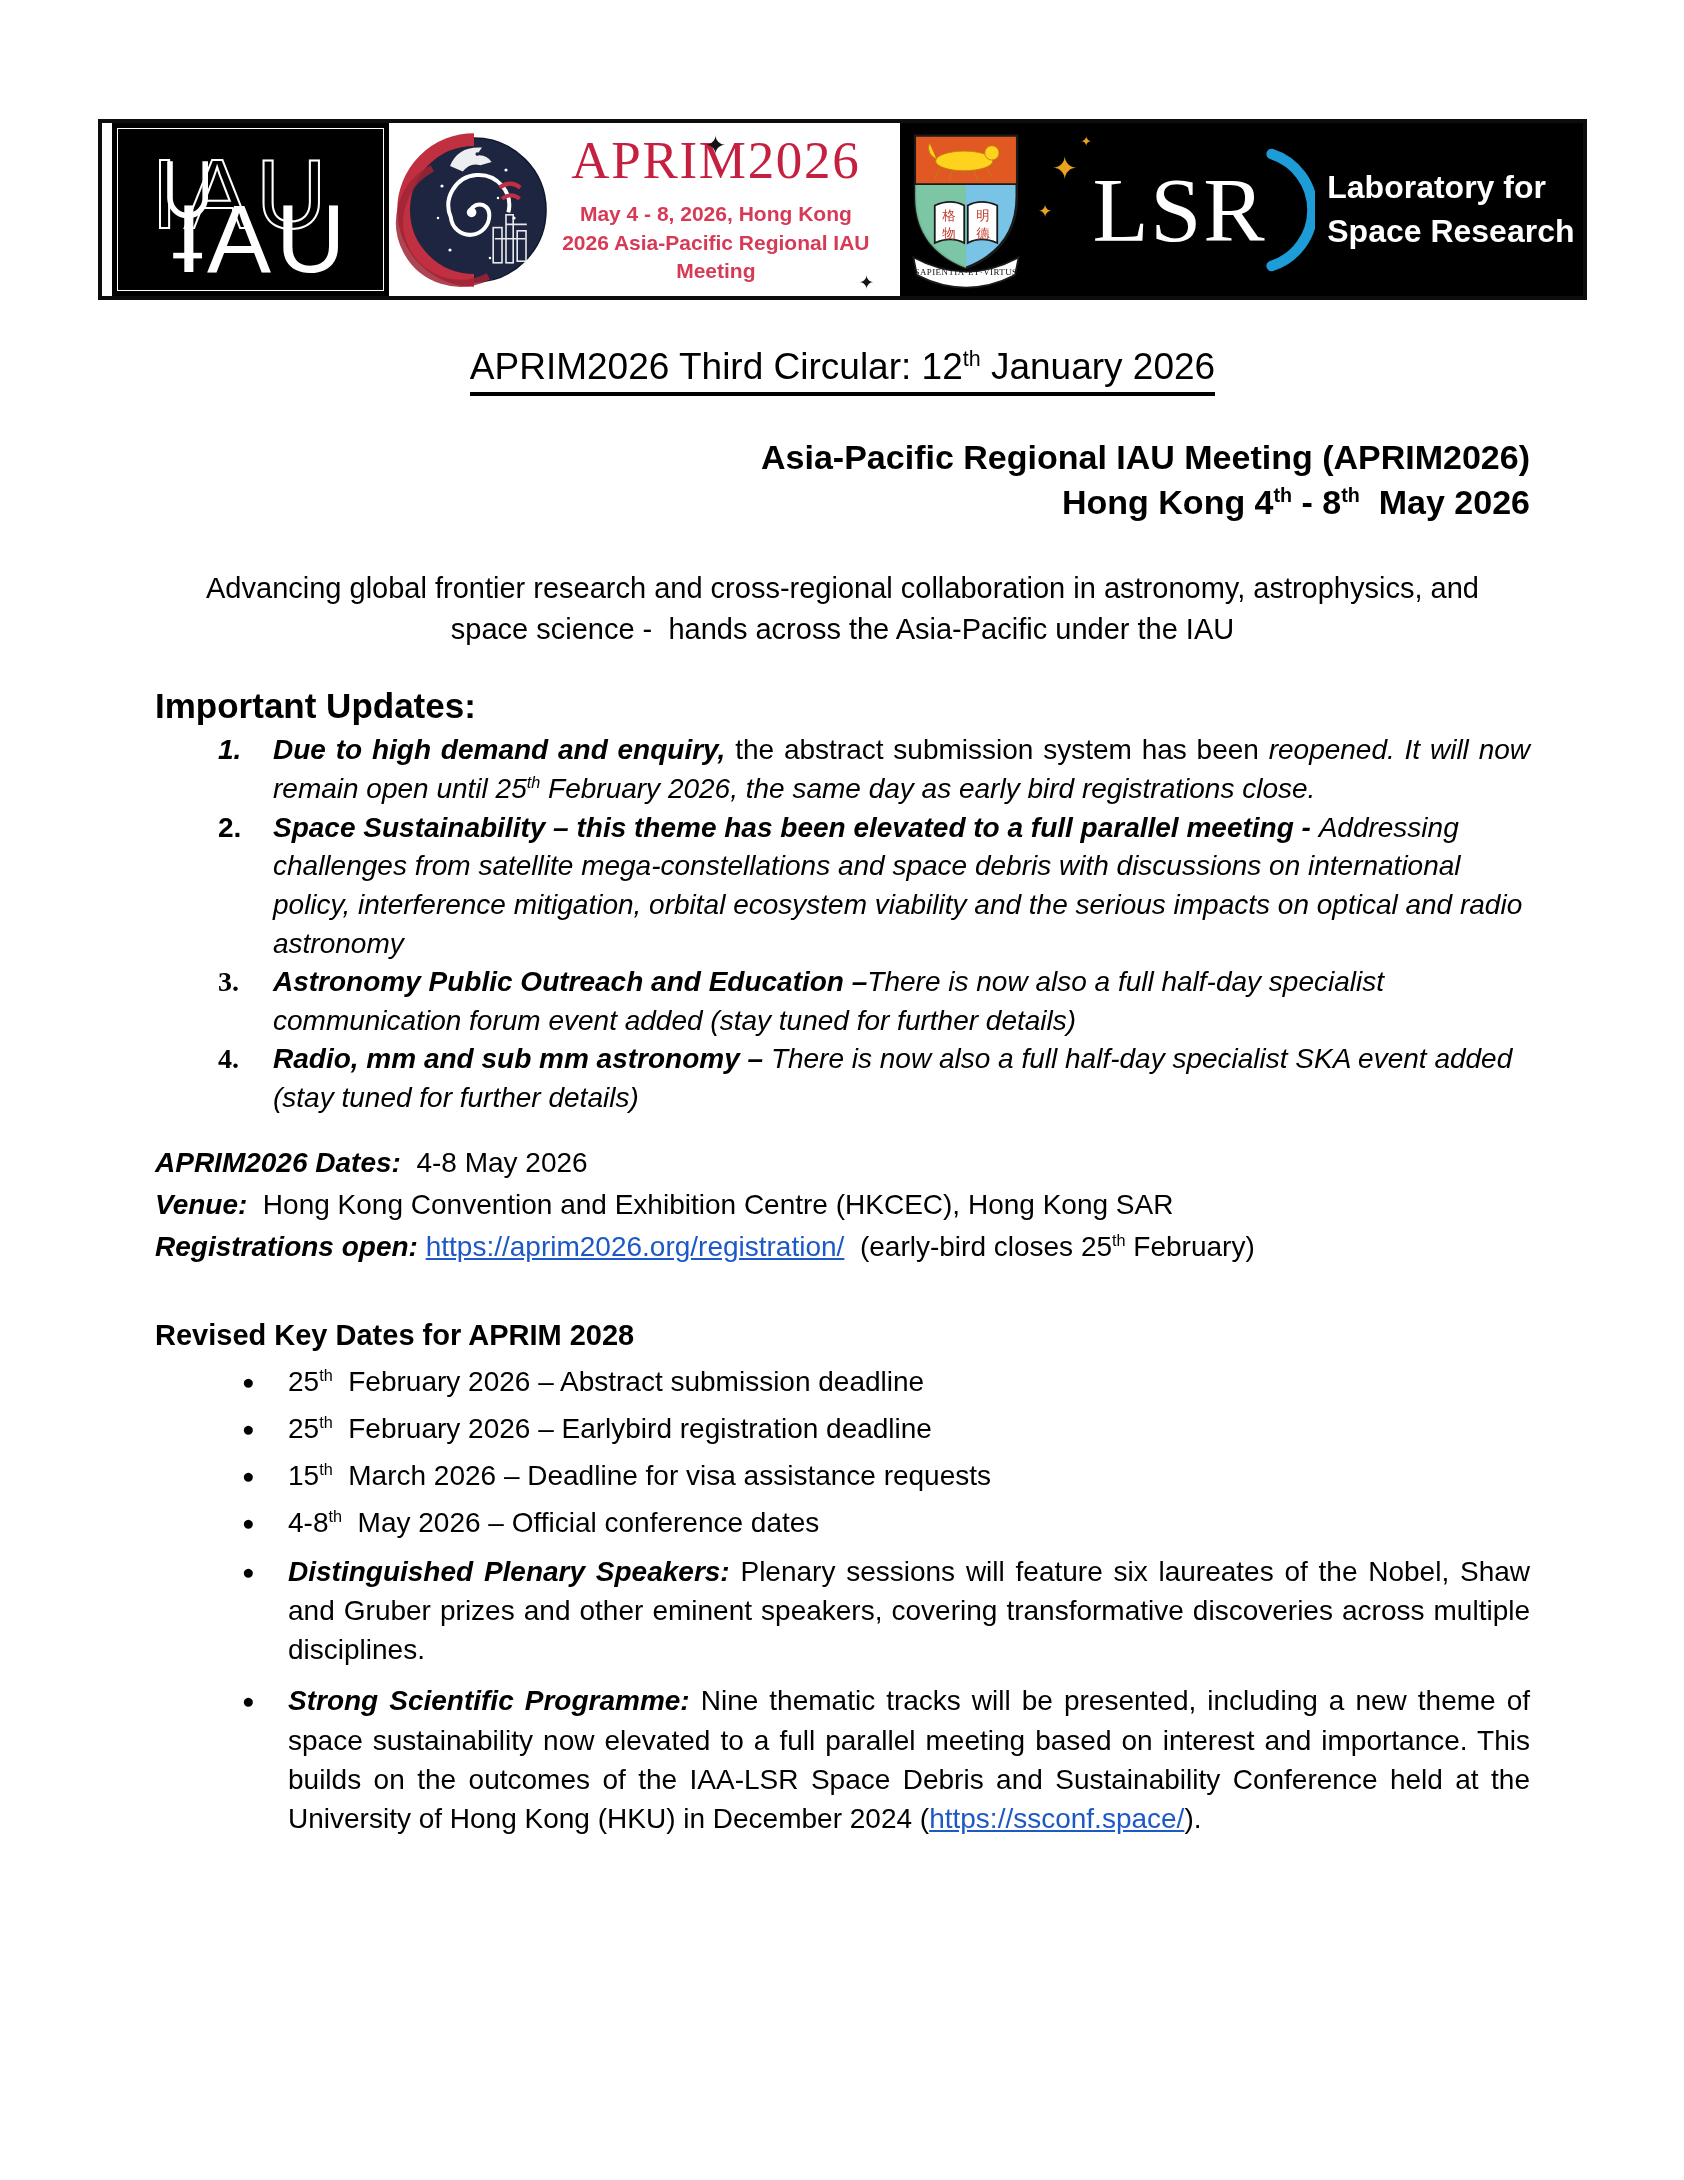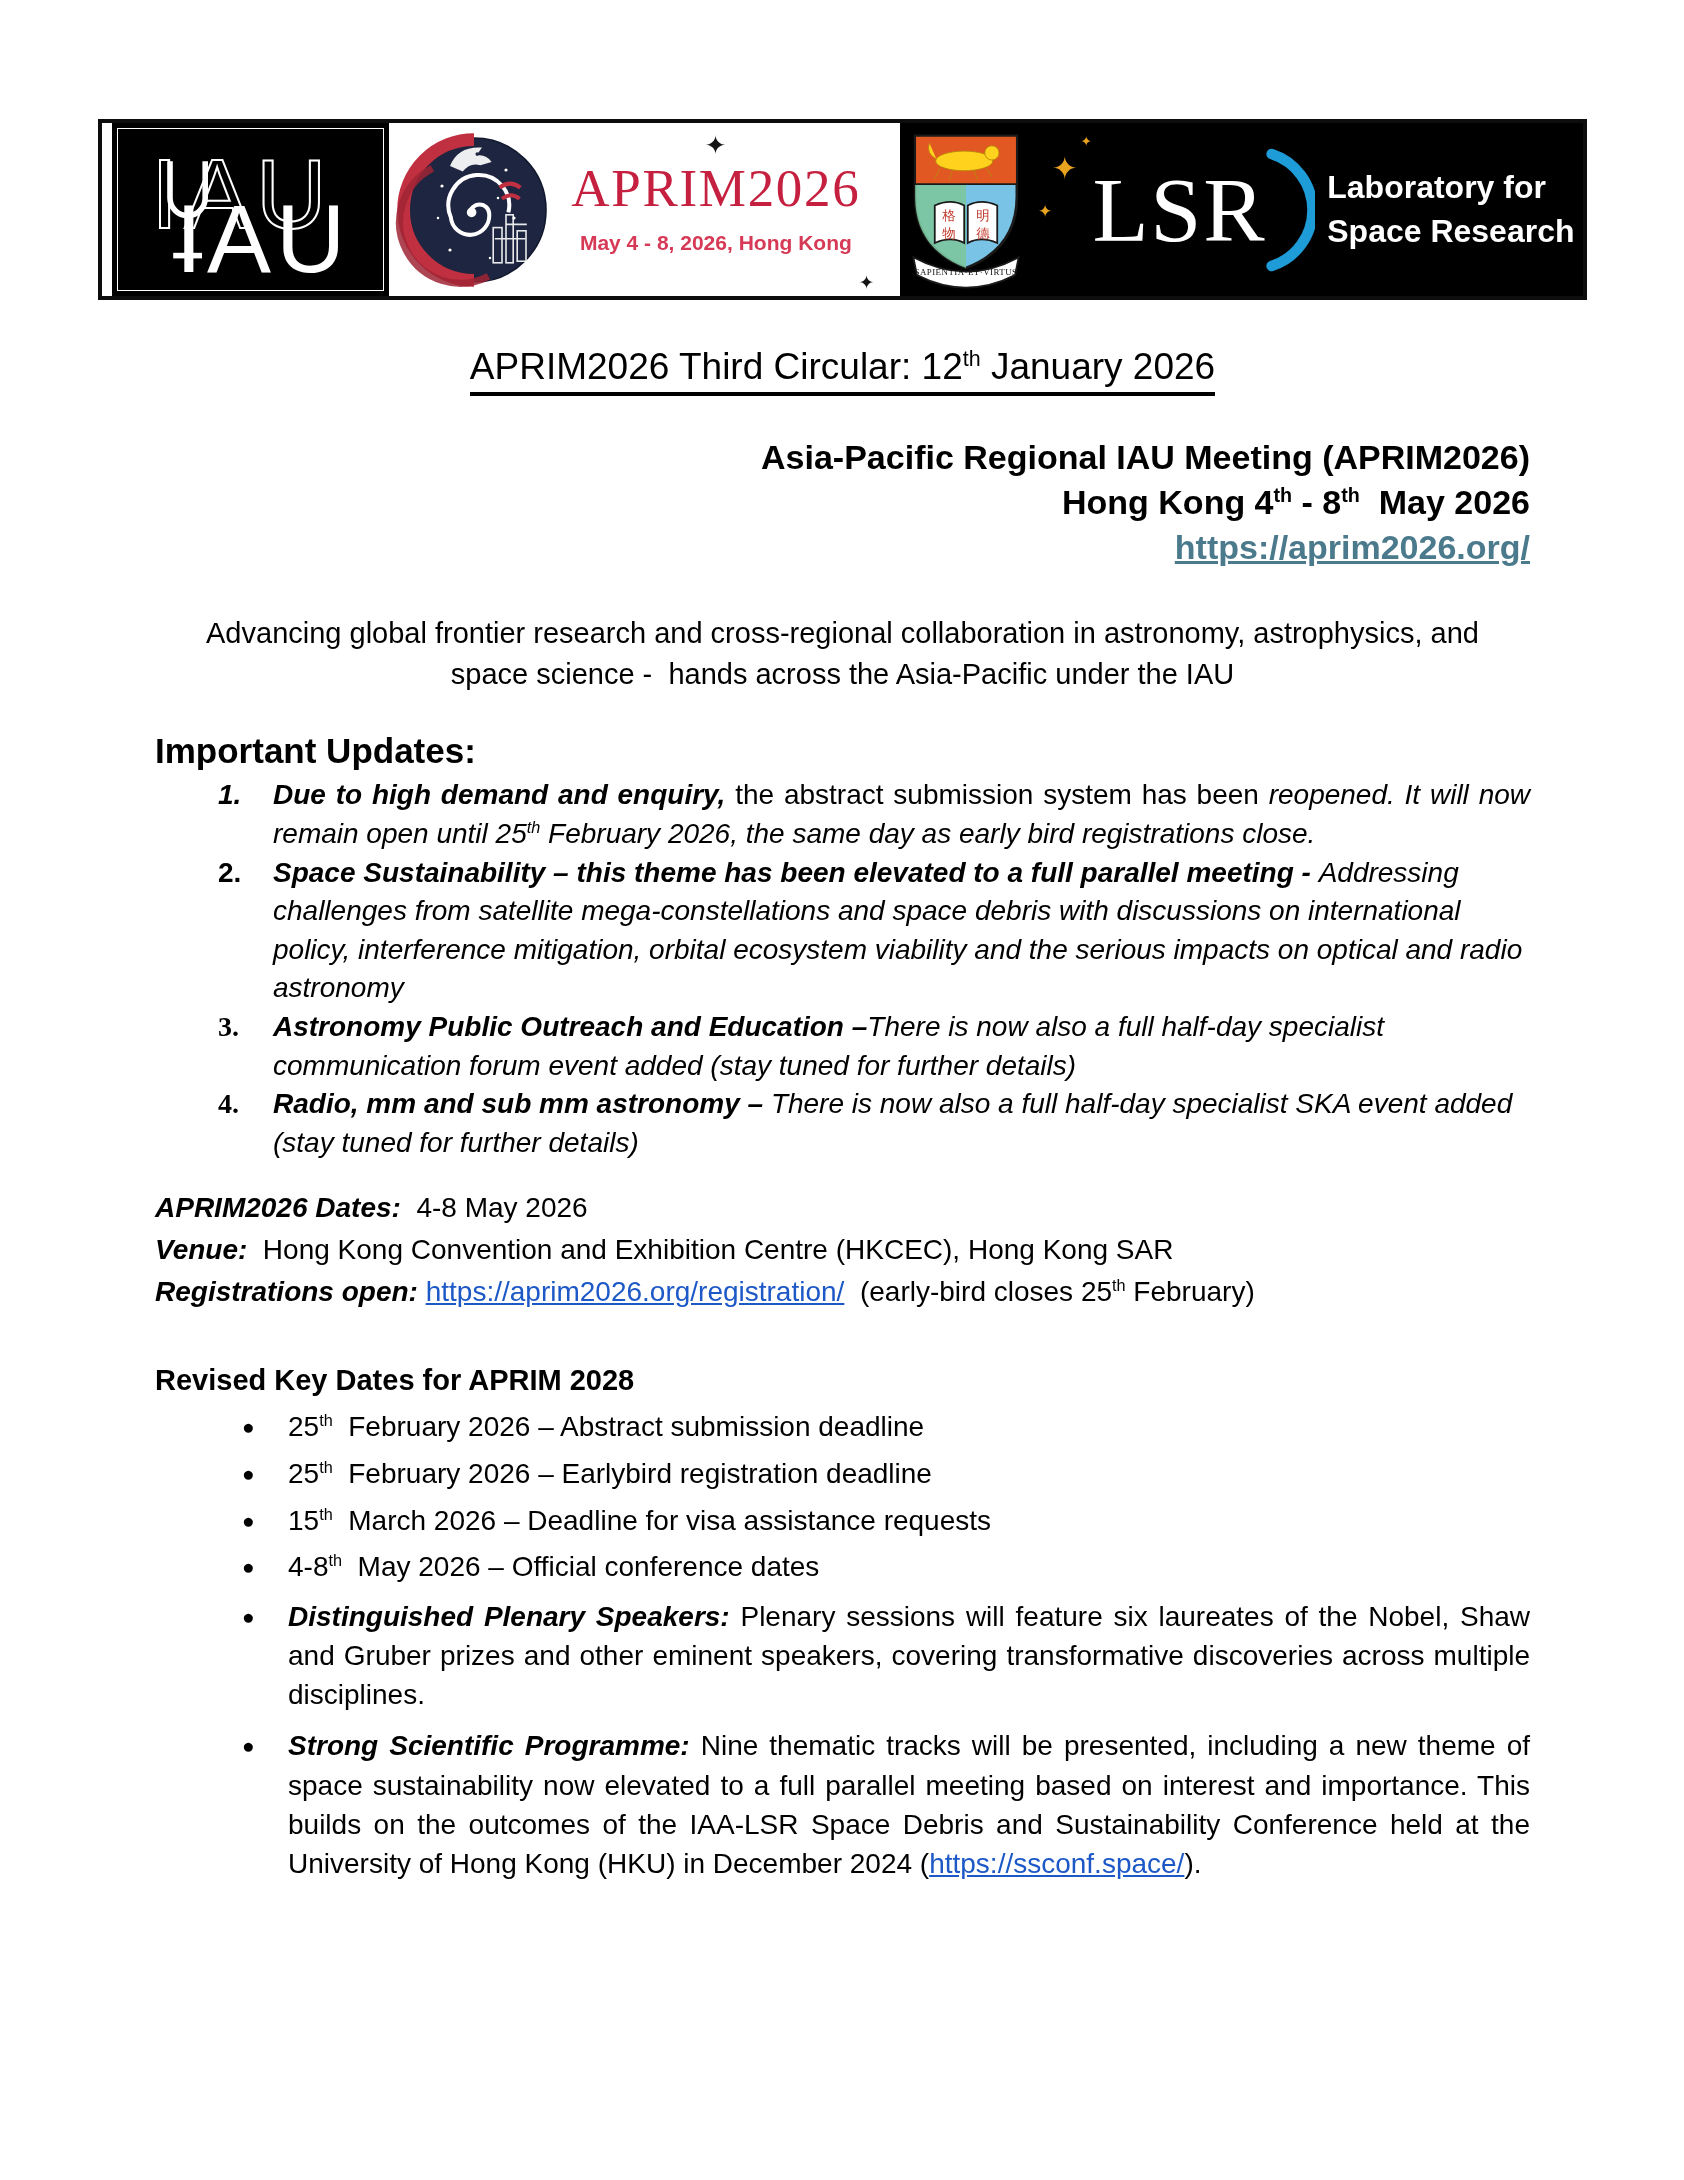--- a/index.html
+++ b/index.html
@@ -104,20 +104,21 @@
         <g stroke="#ffffff" stroke-width="2" fill="none" opacity="0.9">
           <rect x="124" y="122" width="11" height="44"></rect>
           <rect x="140" y="106" width="9" height="60"></rect>
           <rect x="154" y="126" width="11" height="38"></rect>
           <path d="M140 118 H166 M126 136 H164"></path>
         </g>
       </svg>
       <div class="aprim-texts">
         <div class="aprim-wordmark">APRIM2026</div>
         <div class="aprim-sub">May 4 - 8, 2026, Hong Kong</div>
+        <div class="aprim-sub">2026 Asia-Pacific Regional IAU Meeting</div>
       </div>
     </div>
 
     <div class="right-block">
       <svg width="116" height="160" viewBox="0 0 130 178">
         <path d="M8 6 H122 V74 C122 120 96 142 65 154 C34 142 8 120 8 74 Z" fill="#79c3e6" stroke="#1a1a1a" stroke-width="3"></path>
         <path d="M8 74 V6 H65 V154 C34 142 8 120 8 74 Z" fill="#7cc79f" opacity="0.9"></path>
         <path d="M8 6 H122 V60 H8 Z" fill="#e25822" stroke="#1a1a1a" stroke-width="2"></path>
         <g fill="#ffd21e" stroke="#b8860b" stroke-width="1">
           <ellipse cx="63" cy="34" rx="32" ry="11"></ellipse>
@@ -155,21 +156,20 @@
 
   <div class="content">
 
     <div class="doc-title">
       <span class="title-underline"><span>APRIM2026 Third Circular: 12</span><sup>th</sup><span> January 2026</span></span>
     </div>
 
     <div class="subtitle">
       <div>Asia-Pacific Regional IAU Meeting (APRIM2026)</div>
       <div><span>Hong Kong 4</span><sup>th</sup><span> - 8</span><sup>th</sup><span> &nbsp;May 2026</span></div>
-      <div><a class="main-link">https://aprim2026.org/</a></div>
     </div>
 
     <div class="tagline">Advancing global frontier research and cross-regional collaboration in astronomy, astrophysics, and space science - &nbsp;hands across the Asia-Pacific under the IAU</div>
 
     <div class="h2">Important Updates:</div>
 
     <div class="updates">
       <div class="update-item">
         <span class="num n-bi">1.</span>
         <div class="li-body just"><span class="b">Due to high demand and enquiry,</span><span> the abstract submission system has been </span><span class="i">reopened. It will now remain open until 25</span><sup class="i">th</sup><span class="i"> February 2026, the same day as early bird registrations close.</span></div>

